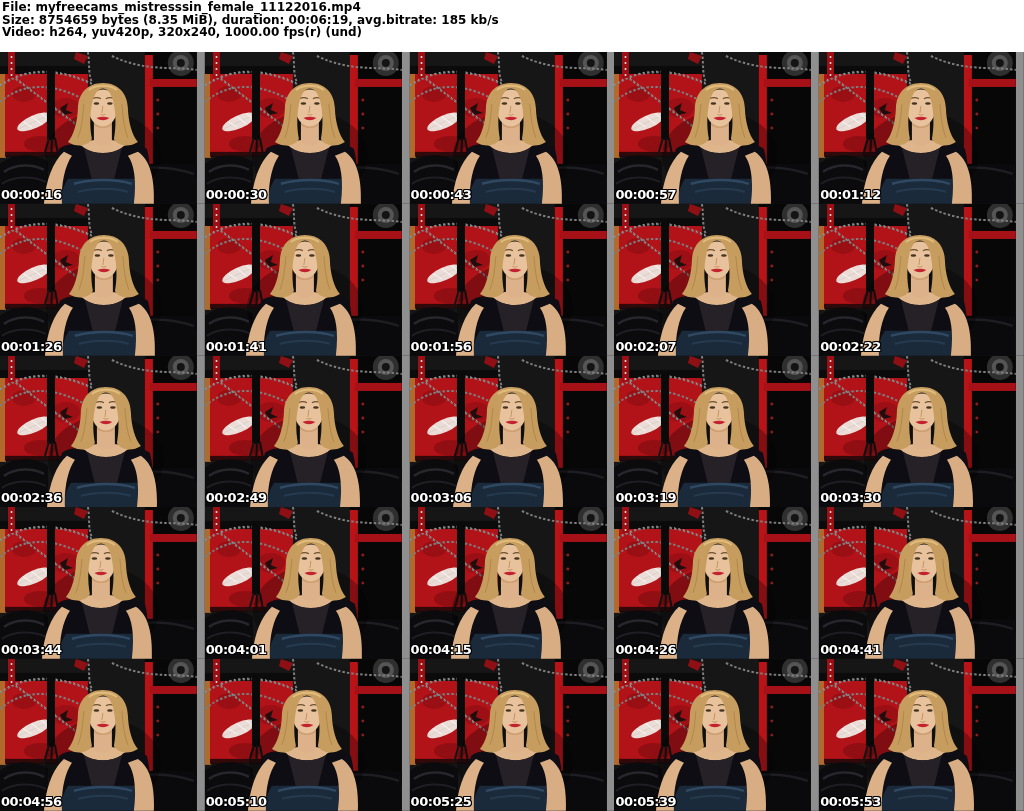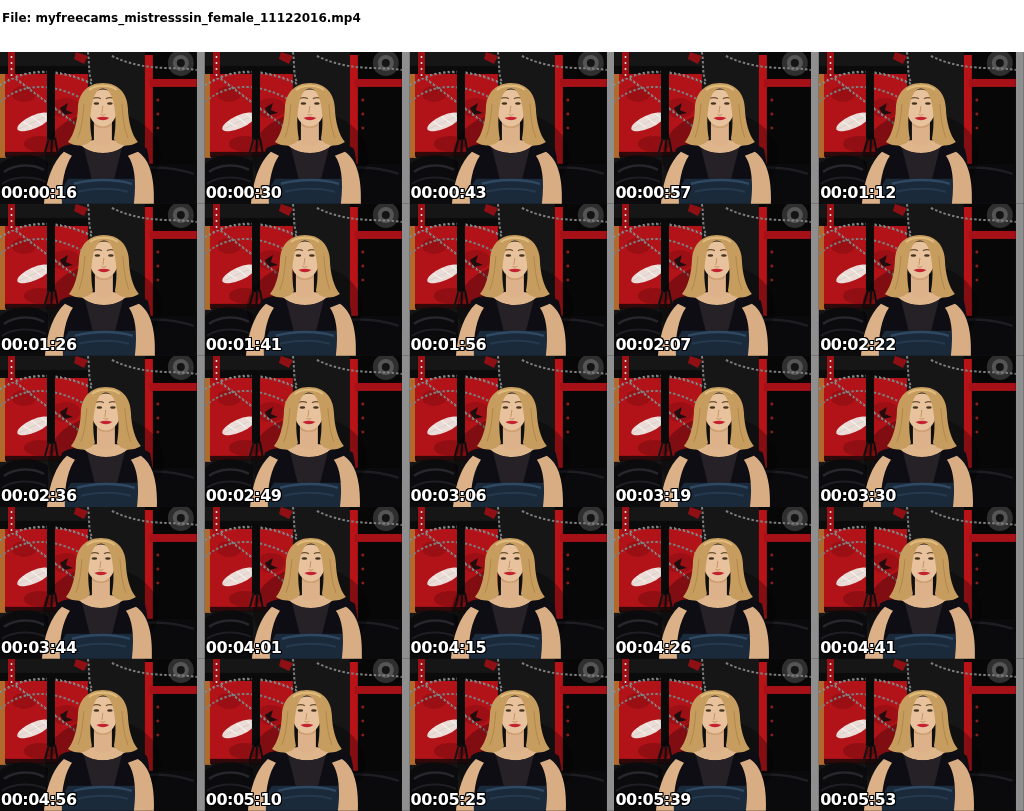--- a/index.html
+++ b/index.html
@@ -2,42 +2,44 @@
 <html><head>
 <meta charset="utf-8">
 <style>
   html,body{margin:0;padding:0;}
   body{
     width:1024px;height:811px;overflow:hidden;background:#ffffff;
     font-family:"DejaVu Sans",sans-serif;
   }
   .header{
     box-sizing:border-box;width:1024px;height:52px;background:#ffffff;color:#000;
-    padding:12px 0 0 2px;font-weight:bold;font-size:12px;line-height:12.5px;
+    padding:1px 0 0 2px;font-weight:bold;font-size:12px;line-height:12.5px;
     white-space:nowrap;
   }
   .grid{
     width:1024px;height:759px;display:grid;
     grid-template-columns:repeat(5,1fr);grid-template-rows:repeat(5,1fr);
     background:#000;
   }
   .thumb{position:relative;overflow:hidden;background:#151515;}
   .thumb svg{display:block;width:100%;height:100%;}
   .ts{
     position:absolute;left:1px;bottom:2px;
-    font-weight:bold;font-size:16px;letter-spacing:-0.5px;color:#fff;
+    font-weight:bold;font-size:13px;letter-spacing:-0.5px;color:#fff;
     text-shadow:-1px -1px 0 #000,0 -1px 0 #000,1px -1px 0 #000,-1px 0 0 #000,
                  1px 0 0 #000,-1px 1px 0 #000,0 1px 0 #000,1px 1px 0 #000;
   }
 </style>
 </head>
 <body>
 
 <div class="header">
   <div>File: myfreecams_mistresssin_female_11122016.mp4</div>
+  <div>Size: 8754659 bytes (8.35 MiB), duration: 00:06:19, avg.bitrate: 185 kb/s</div>
+  <div>Video: h264, yuv420p, 320x240, 1000.00 fps(r) (und)</div>
 </div>
 
 <div class="grid">
     <div class="thumb">
     <svg viewBox="0 0 205 152" preserveAspectRatio="none">
       <rect width="205" height="152" fill="#161616"></rect>
       <rect x="197" y="0" width="8" height="152" fill="#8f8f8f"></rect>
       <g>
         <rect x="145" y="0" width="52" height="126" fill="#070707"></rect>
         <circle cx="181" cy="11" r="13" fill="#2f2f2f"></circle>

